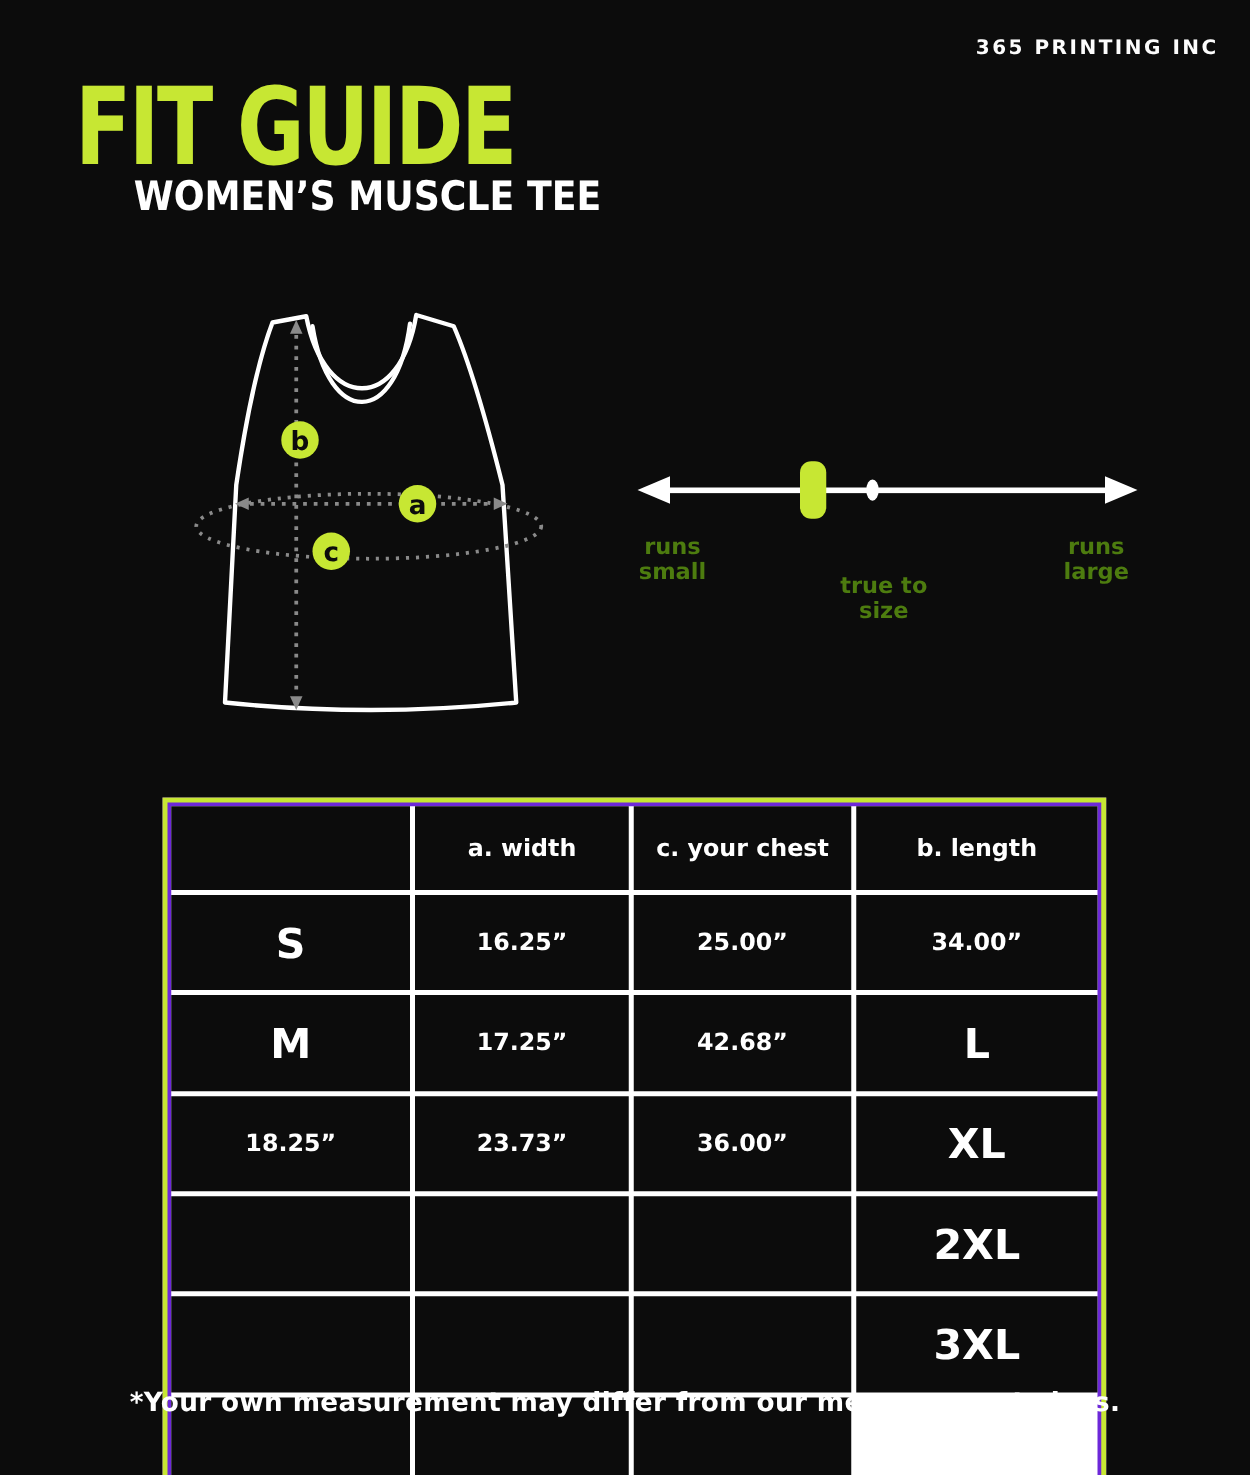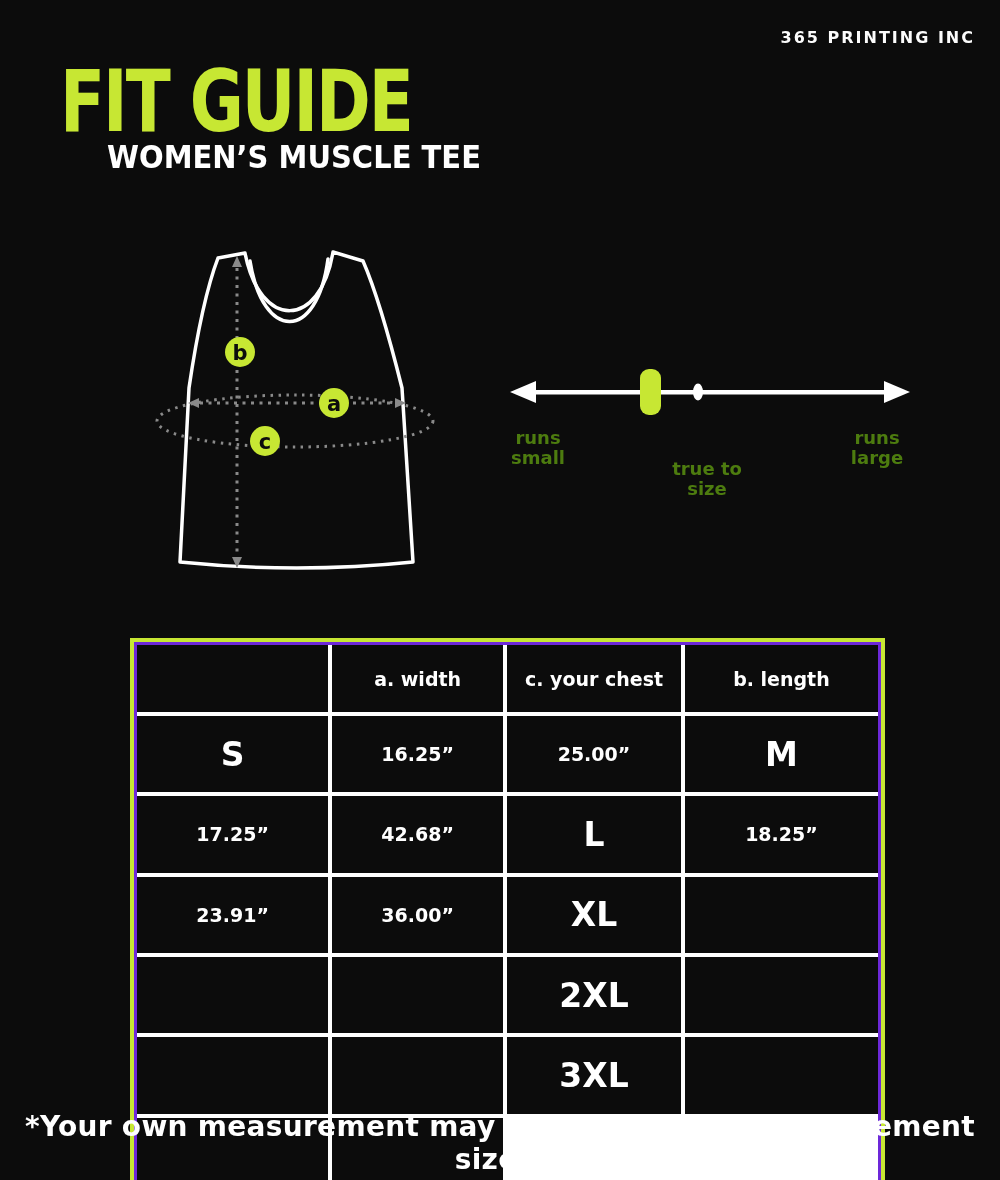--- a/index.html
+++ b/index.html
@@ -46,21 +46,21 @@
   }
   .cell {
     background:#0c0c0c; display:flex; align-items:center; justify-content:center;
     color:#ffffff; font-weight:bold;
   }
   .cell.head  { font-size:19px; }
   .cell.size  { font-size:33px; letter-spacing:0px; }
   .cell.value { font-size:19px; }
   .footnote {
     position:absolute; top:1110px; left:0; width:1000px;
-    text-align:center; font-size:28px; color:#ffffff; letter-spacing:0.3px;
+    text-align:center; font-size:21px; color:#ffffff; letter-spacing:0.3px;
   }
 </style>
 </head>
 <body>
 
 <div class="page">
 
   <div class="brand">365 PRINTING INC</div>
   <div class="title">FIT GUIDE</div>
   <div class="subtitle">WOMEN’S MUSCLE TEE</div>
@@ -115,28 +115,29 @@
   <div class="table-outer">
     <div class="size-grid">
       <div class="cell head"></div>
       <div class="cell head">a. width</div>
       <div class="cell head">c. your chest</div>
       <div class="cell head">b. length</div>
 
       <div class="cell size">S</div>
       <div class="cell value">16.25”</div>
       <div class="cell value">25.00”</div>
+      <div class="cell value">34.00”</div>
 
       <div class="cell size">M</div>
       <div class="cell value">17.25”</div>
       <div class="cell value">42.68”</div>
 
       <div class="cell size">L</div>
       <div class="cell value">18.25”</div>
-      <div class="cell value">23.91”</div>
+      <div class="cell value">23.73”</div>
       <div class="cell value">36.00”</div>
 
       <div class="cell size">XL</div>
       <div class="cell value"></div>
       <div class="cell value"></div>
       <div class="cell value"></div>
 
       <div class="cell size">2XL</div>
       <div class="cell value"></div>
       <div class="cell value"></div>

